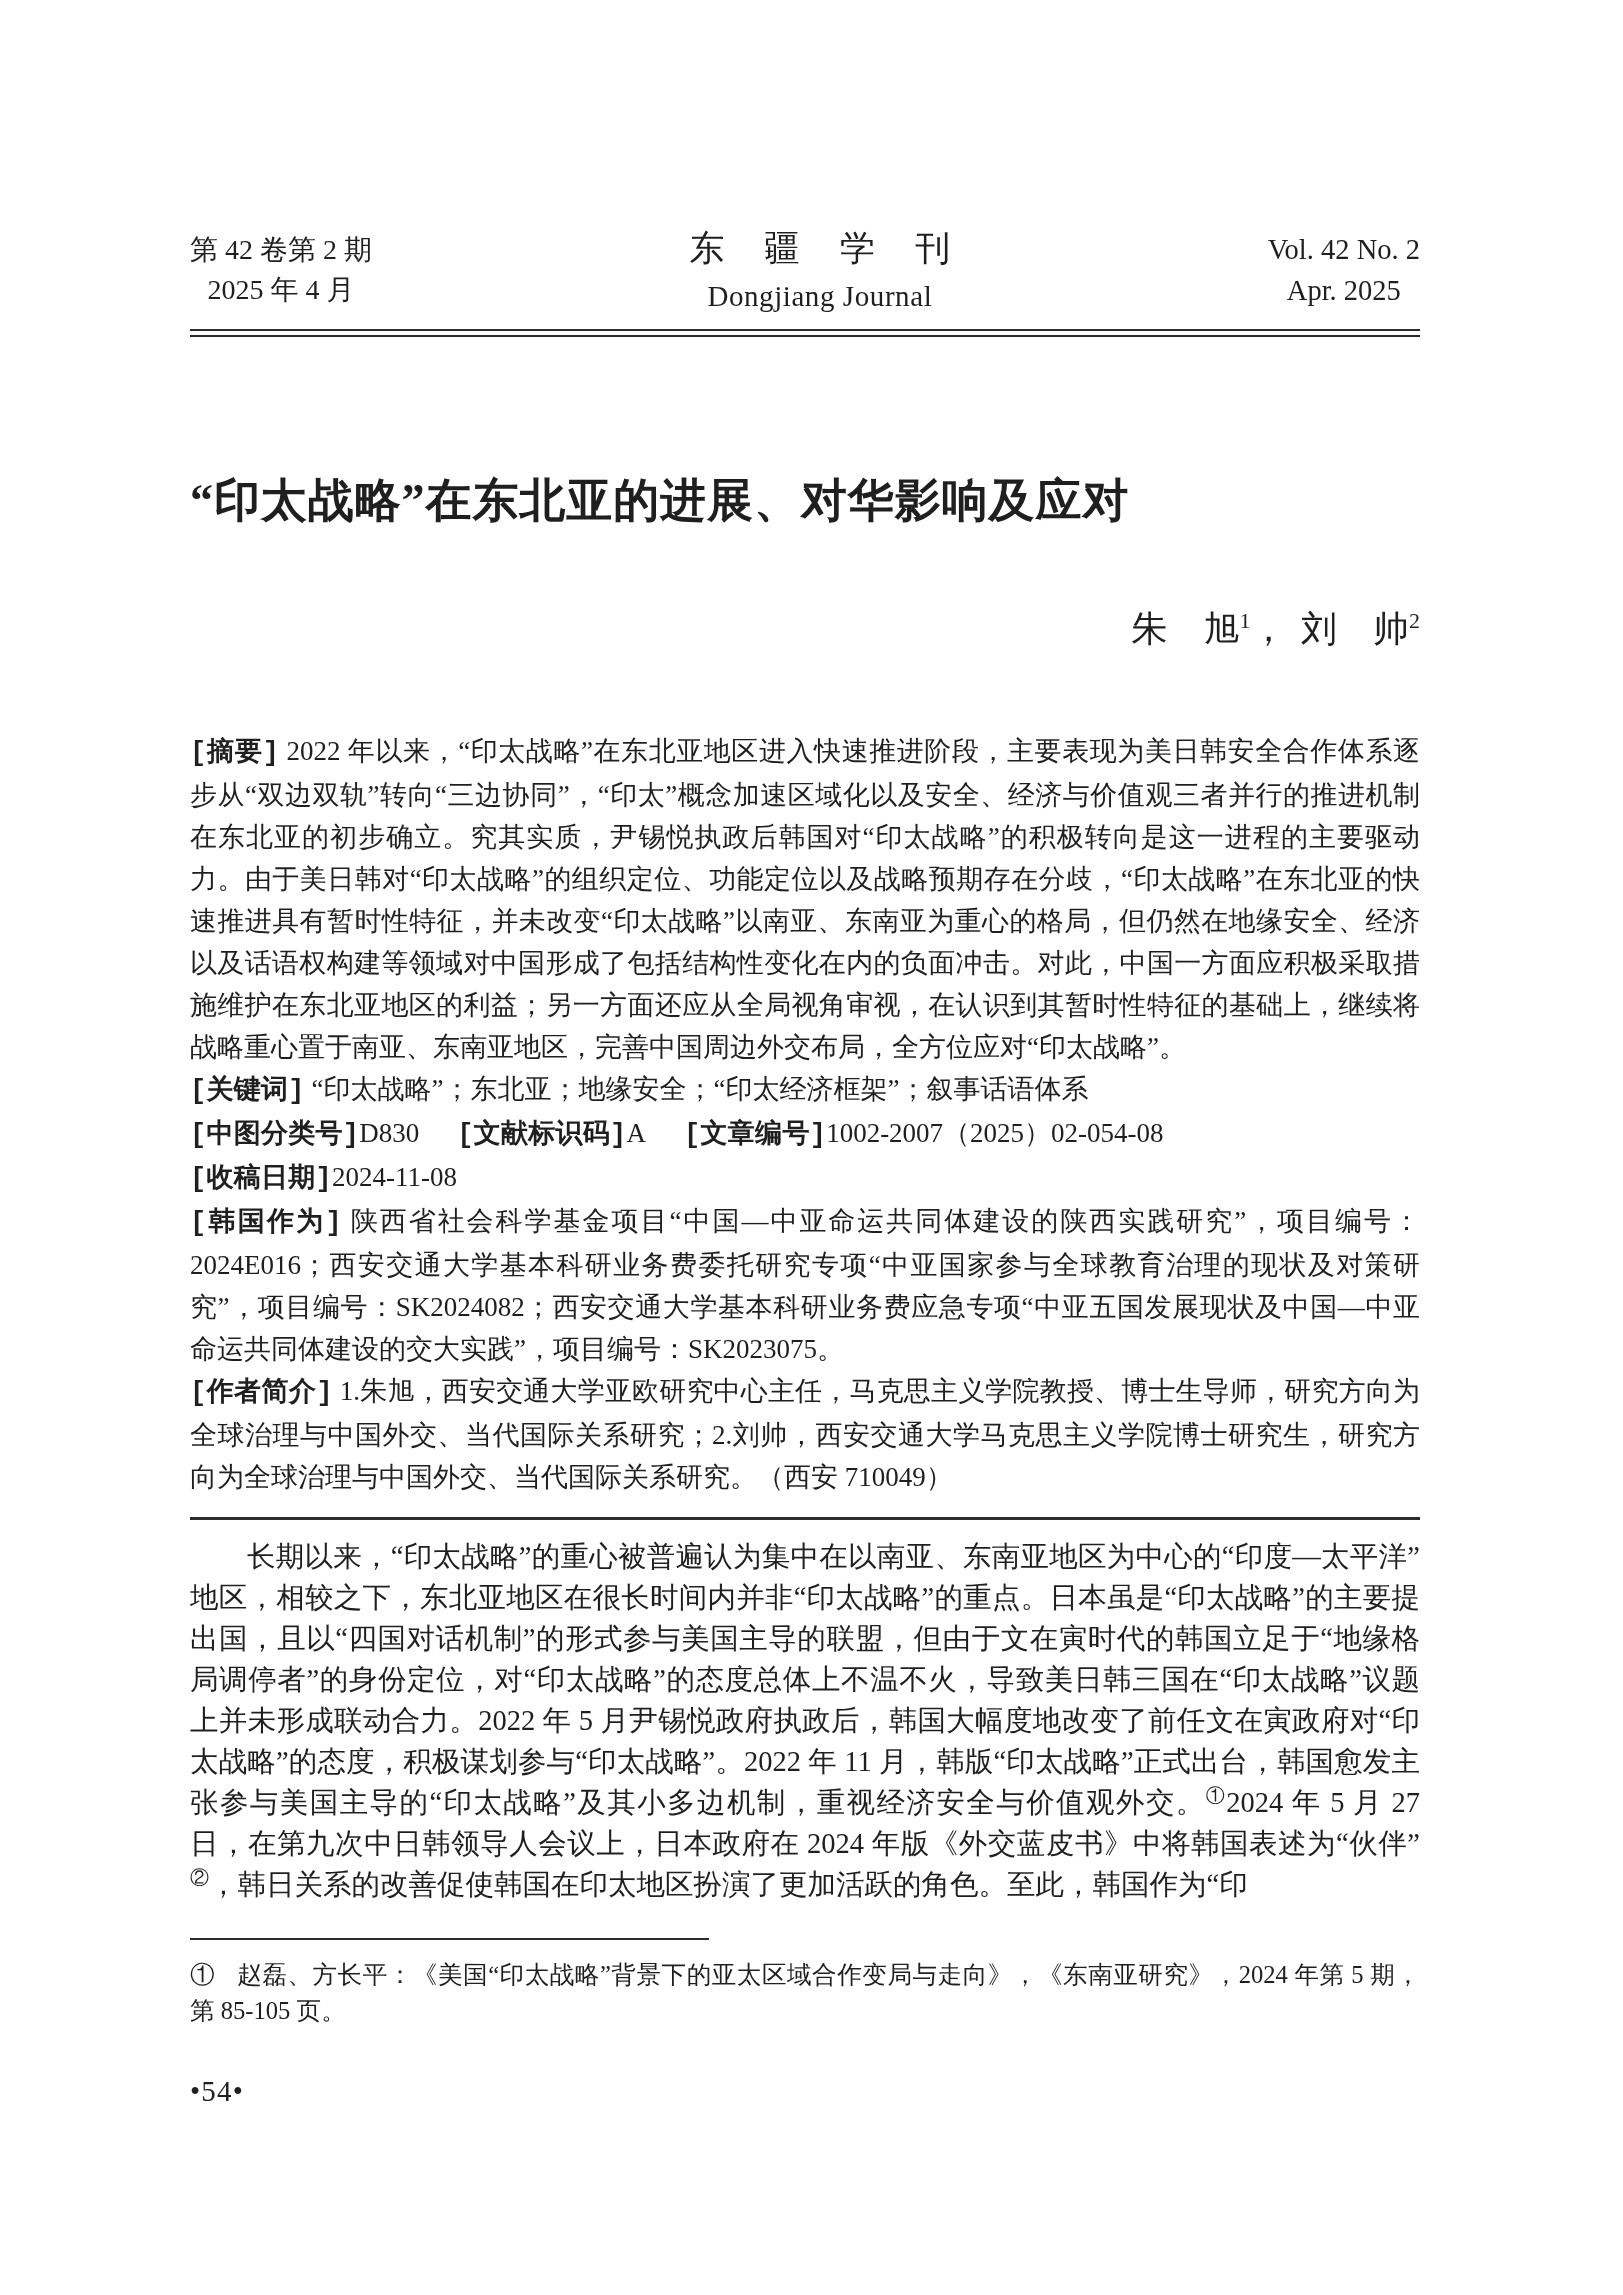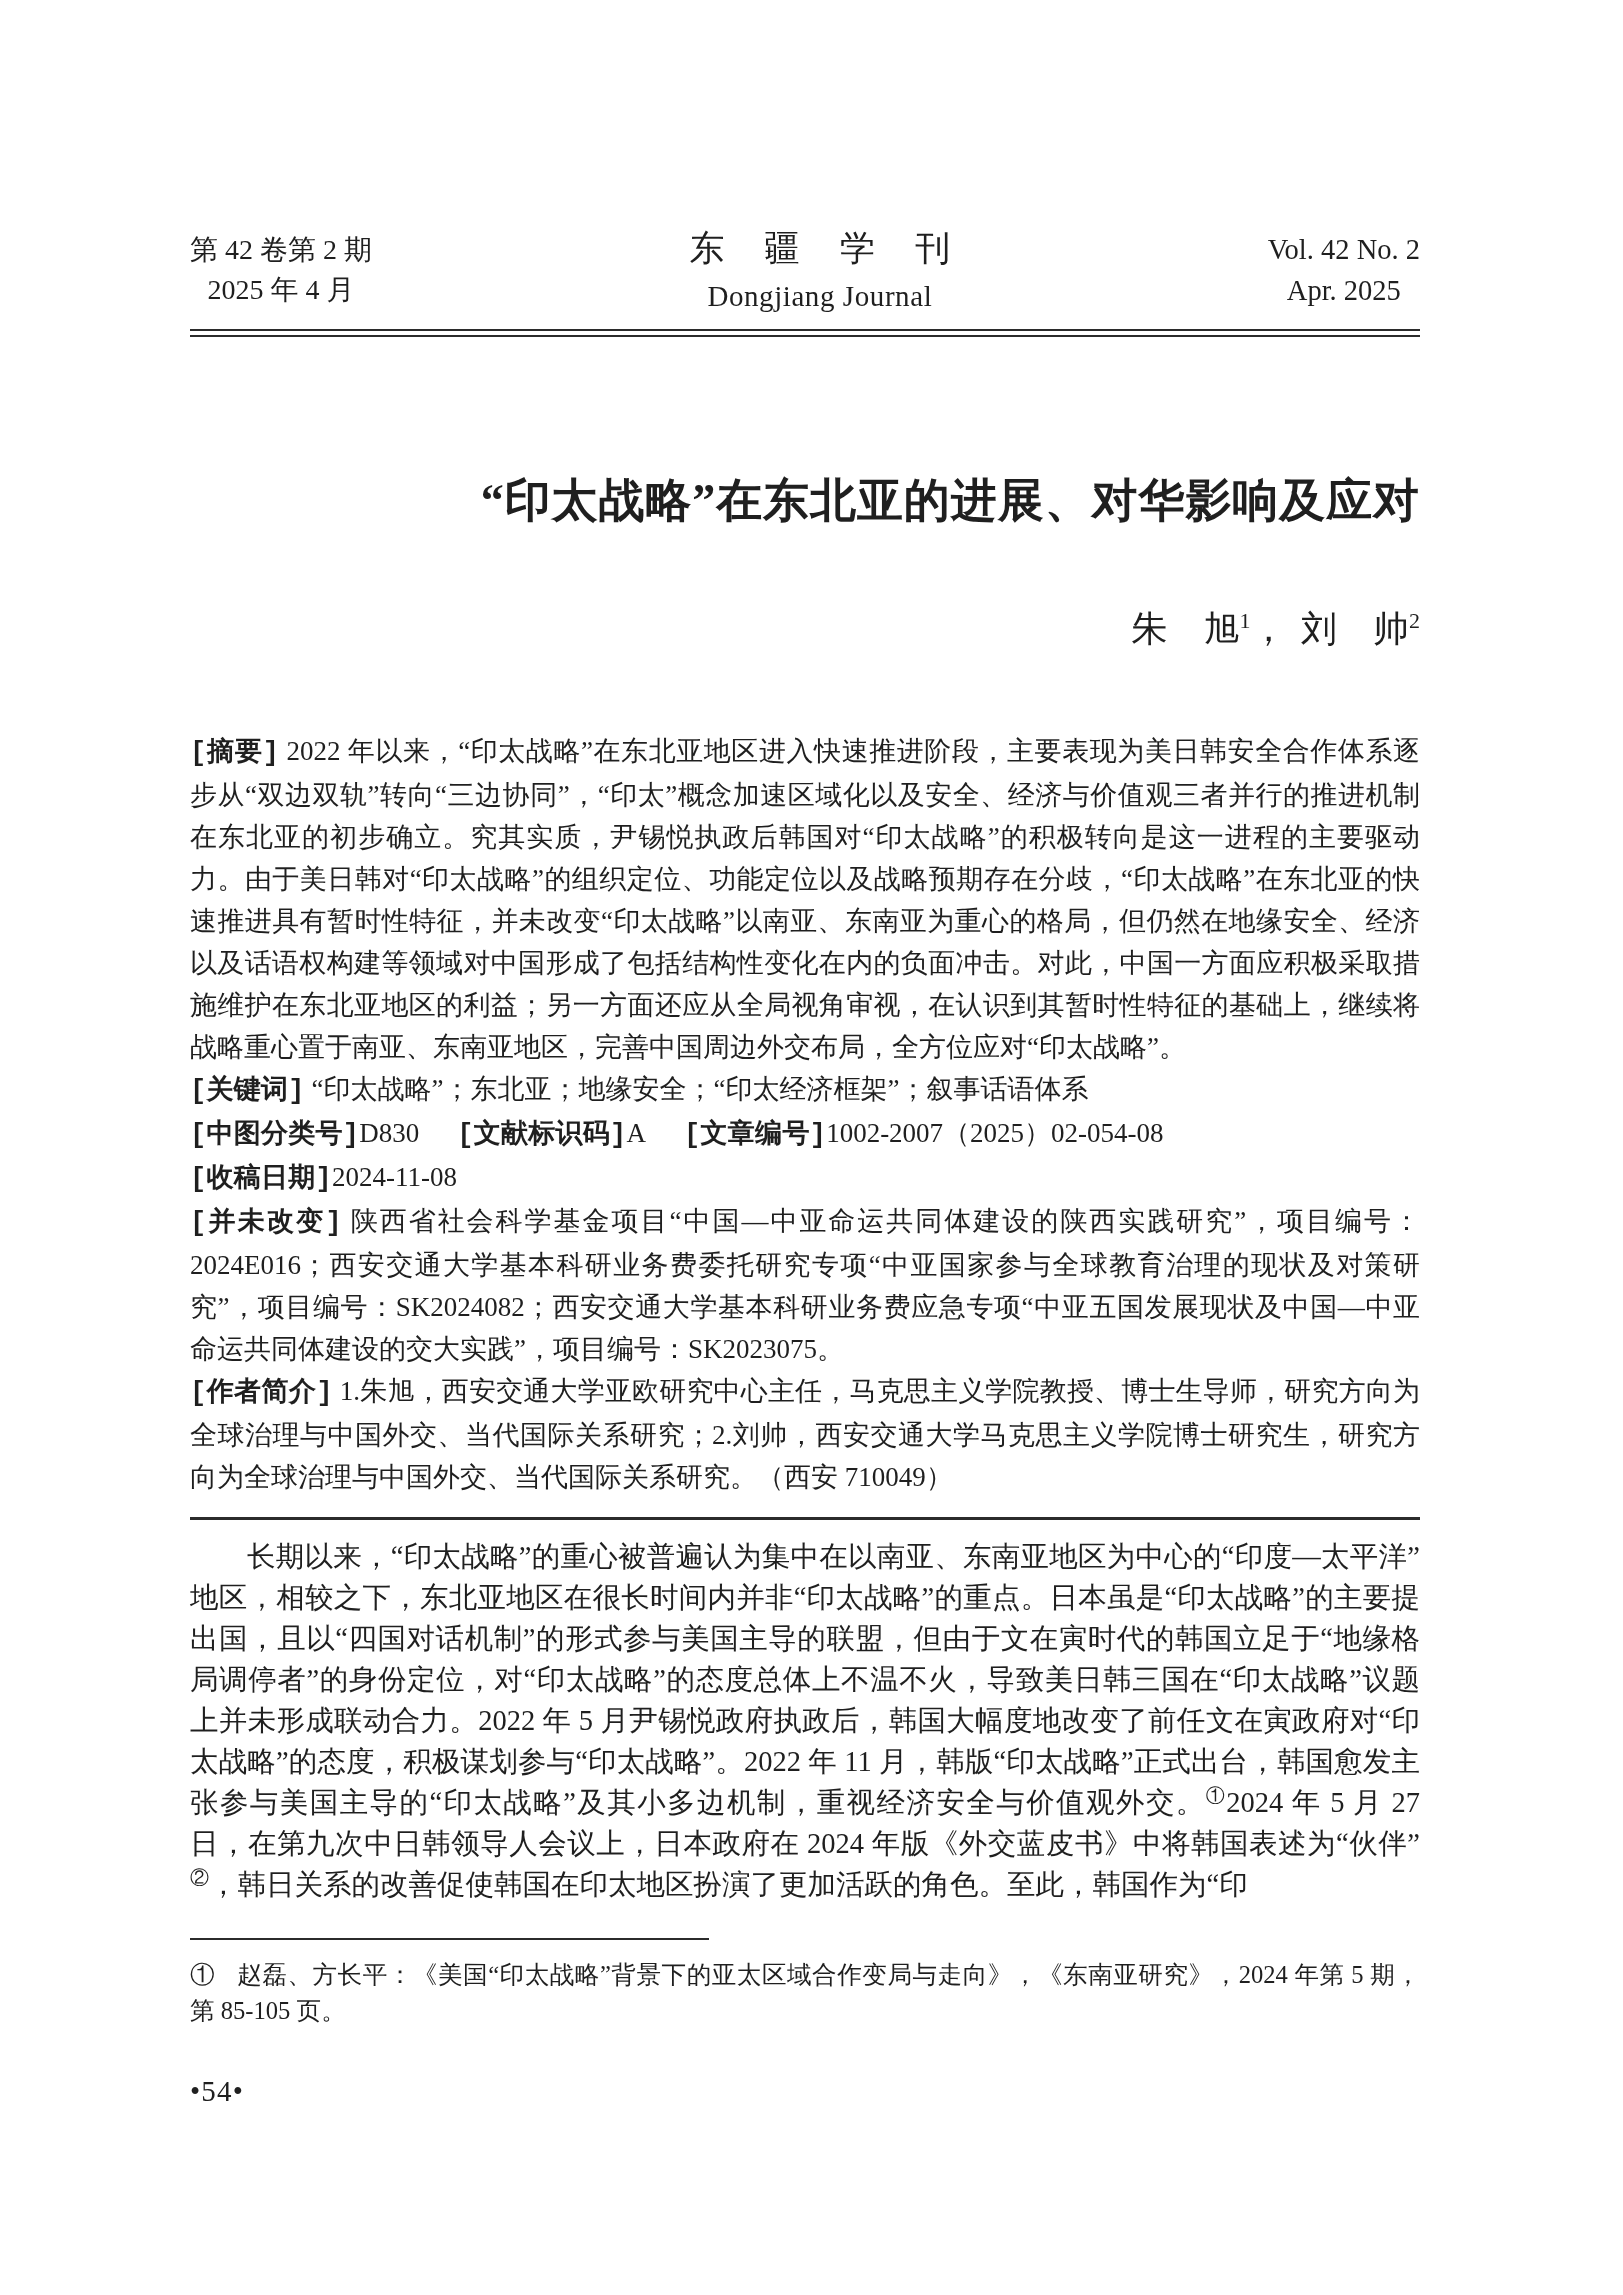--- a/index.html
+++ b/index.html
@@ -34,21 +34,21 @@
   .jh-center-en { font-size: 29px; letter-spacing: 0.02em; }
   .header-rule {
     margin-top: 12.7px;
     height: 8px;
     border-top: 2.4px solid #2b2b2b;
     border-bottom: 2.4px solid #2b2b2b;
   }
   
   .article-title {
     margin-top: 133px;
-    text-align: right;
+    text-align: left;
     font-size: 46px;
     font-weight: 700;
     letter-spacing: 0.02em;
   }
   .authors {
     margin-top: 73px;
     text-align: right;
     font-size: 36px;
   }
   .authors .author-sup {
@@ -152,21 +152,21 @@
     </p>
     <div class="meta-row class-row">
       <span><span class="meta-label">[中图分类号]</span><span>D830</span></span>
       <span><span class="meta-label">[文献标识码]</span><span>A</span></span>
       <span><span class="meta-label">[文章编号]</span><span>1002-2007（2025）02-054-08</span></span>
     </div>
     <p class="meta-row">
       <span class="meta-label">[收稿日期]</span><span>2024-11-08</span>
     </p>
     <p class="meta-row">
-      <span class="meta-label">[并未改变]</span>
+      <span class="meta-label">[韩国作为]</span>
       <span>陕西省社会科学基金项目“中国—中亚命运共同体建设的陕西实践研究”，项目编号：2024E016；西安交通大学基本科研业务费委托研究专项“中亚国家参与全球教育治理的现状及对策研究”，项目编号：SK2024082；西安交通大学基本科研业务费应急专项“中亚五国发展现状及中国—中亚命运共同体建设的交大实践”，项目编号：SK2023075。</span>
     </p>
     <p class="meta-row">
       <span class="meta-label">[作者简介]</span>
       <span>1.朱旭，西安交通大学亚欧研究中心主任，马克思主义学院教授、博士生导师，研究方向为全球治理与中国外交、当代国际关系研究；2.刘帅，西安交通大学马克思主义学院博士研究生，研究方向为全球治理与中国外交、当代国际关系研究。（西安 710049）</span>
     </p>
   </div>
 
   <div class="divider-full"></div>
 

